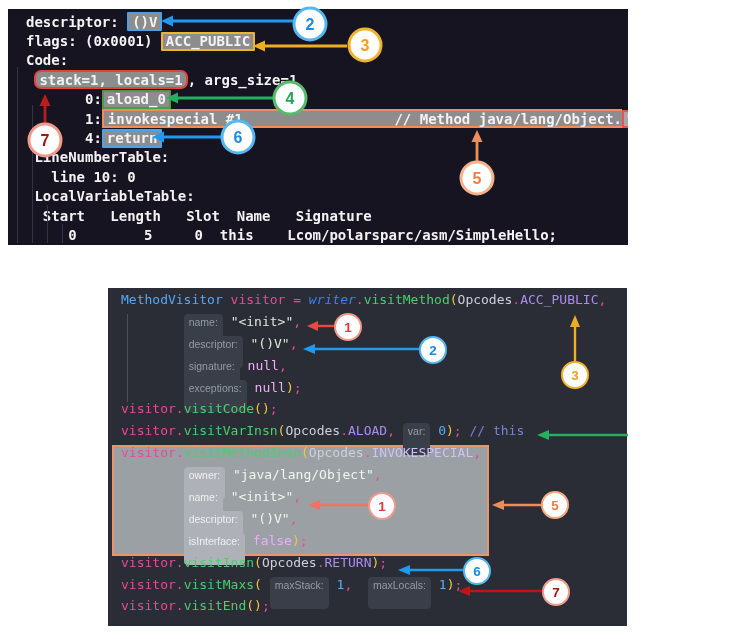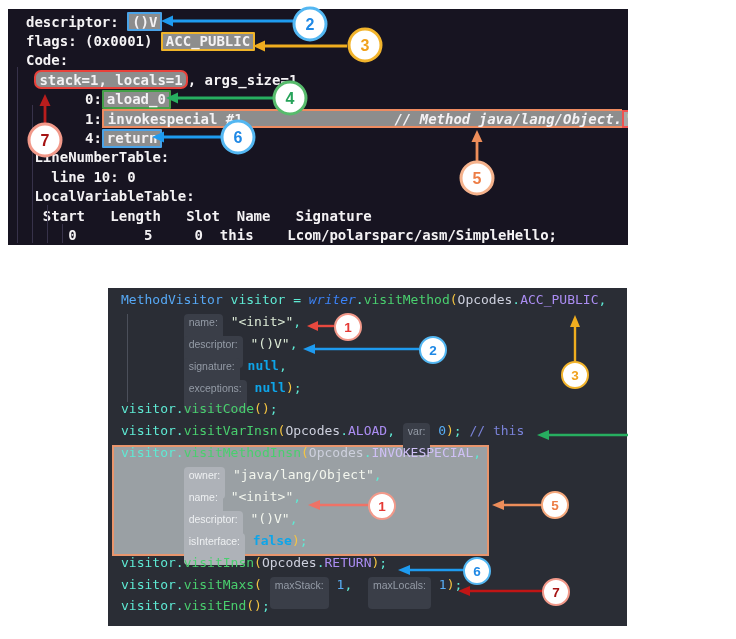--- a/index.html
+++ b/index.html
@@ -13,42 +13,42 @@
   .terminal .cl{display:flex;align-items:center;height:19.4px;white-space:pre;}
   .bx{display:flex;align-items:center;height:19px;box-sizing:border-box;
       background:#8d8d8d;border:2px solid #888;padding:0 3px;border-radius:1px;}
   .bl{border-color:#4aa3e8;}
   .by{border-color:#f0b429;}
   .brd{border-color:#e8413a;border-radius:7px;}
   .bgr{border-color:#43a047;}
   .rowl,.rowm,.rowr{display:flex;align-items:center;height:19px;box-sizing:border-box;
       background:#8d8d8d;border:2px solid #ef8b60;}
   .rowl{border-right:none;padding-left:4px;}
-  .rowm{border-left:none;border-right:none;font-style:italic;}
+  .rowm{border-left:none;border-right:none;}
   .rowr{border-left:none;flex:1;}
   .rowi{display:flex;align-items:center;height:18px;box-sizing:border-box;background:#a7a7a7;
         border:2px solid #ef5350;color:#b9e0ae;padding:0 2px;}
   .tguide{position:absolute;width:1px;background:#37324a;z-index:0;}
 
   
   .ide{position:absolute;left:108px;top:288px;width:519px;height:338px;background:#2a2d35;
        box-sizing:border-box;padding:4px 0 0 13px;color:#d2d4da;
        font:13px "DejaVu Sans Mono",monospace;z-index:1;}
   .ide .cl{display:flex;align-items:flex-start;height:21.9px;white-space:pre;position:relative;z-index:2;}
   .k-cls{color:#56a8f5;}
-  .k-pln{color:#5eead4;}
+  .k-pln{color:#ec4899;}
   .k-it{color:#3b82f6;font-style:italic;}
   .k-fn{color:#49cf6e;}
   .k-par{color:#f5c542;}
   .k-op{color:#cdd0dd;}
   .k-const{color:#ab8df2;}
   .k-constw{color:#cfc0f5;}
   .k-str{color:#dcead6;}
   .k-strw{color:#f3f6ee;}
-  .k-null{color:#0ea5e9;font-weight:bold;}
+  .k-null{color:#f0abfc;}
   .k-num{color:#58aef5;}
   .k-com{color:#7a82d8;}
   .chip,.chipw{display:inline-block;font:10.5px "Liberation Sans",sans-serif;
         background:#3a3e48;color:#949ba6;padding:2px 5px 18px;border-radius:4px;}
   .chipw{background:#aeb2b8;color:#eef0f2;}
   .ide-block{position:absolute;left:4px;top:157px;width:377px;height:111px;
         background:#9aa0a4;border:2px solid #e8956d;box-sizing:border-box;z-index:1;}
   .iguide{position:absolute;left:19px;top:26px;width:1px;height:88px;background:#4b4f5a;z-index:1;}
 
   

